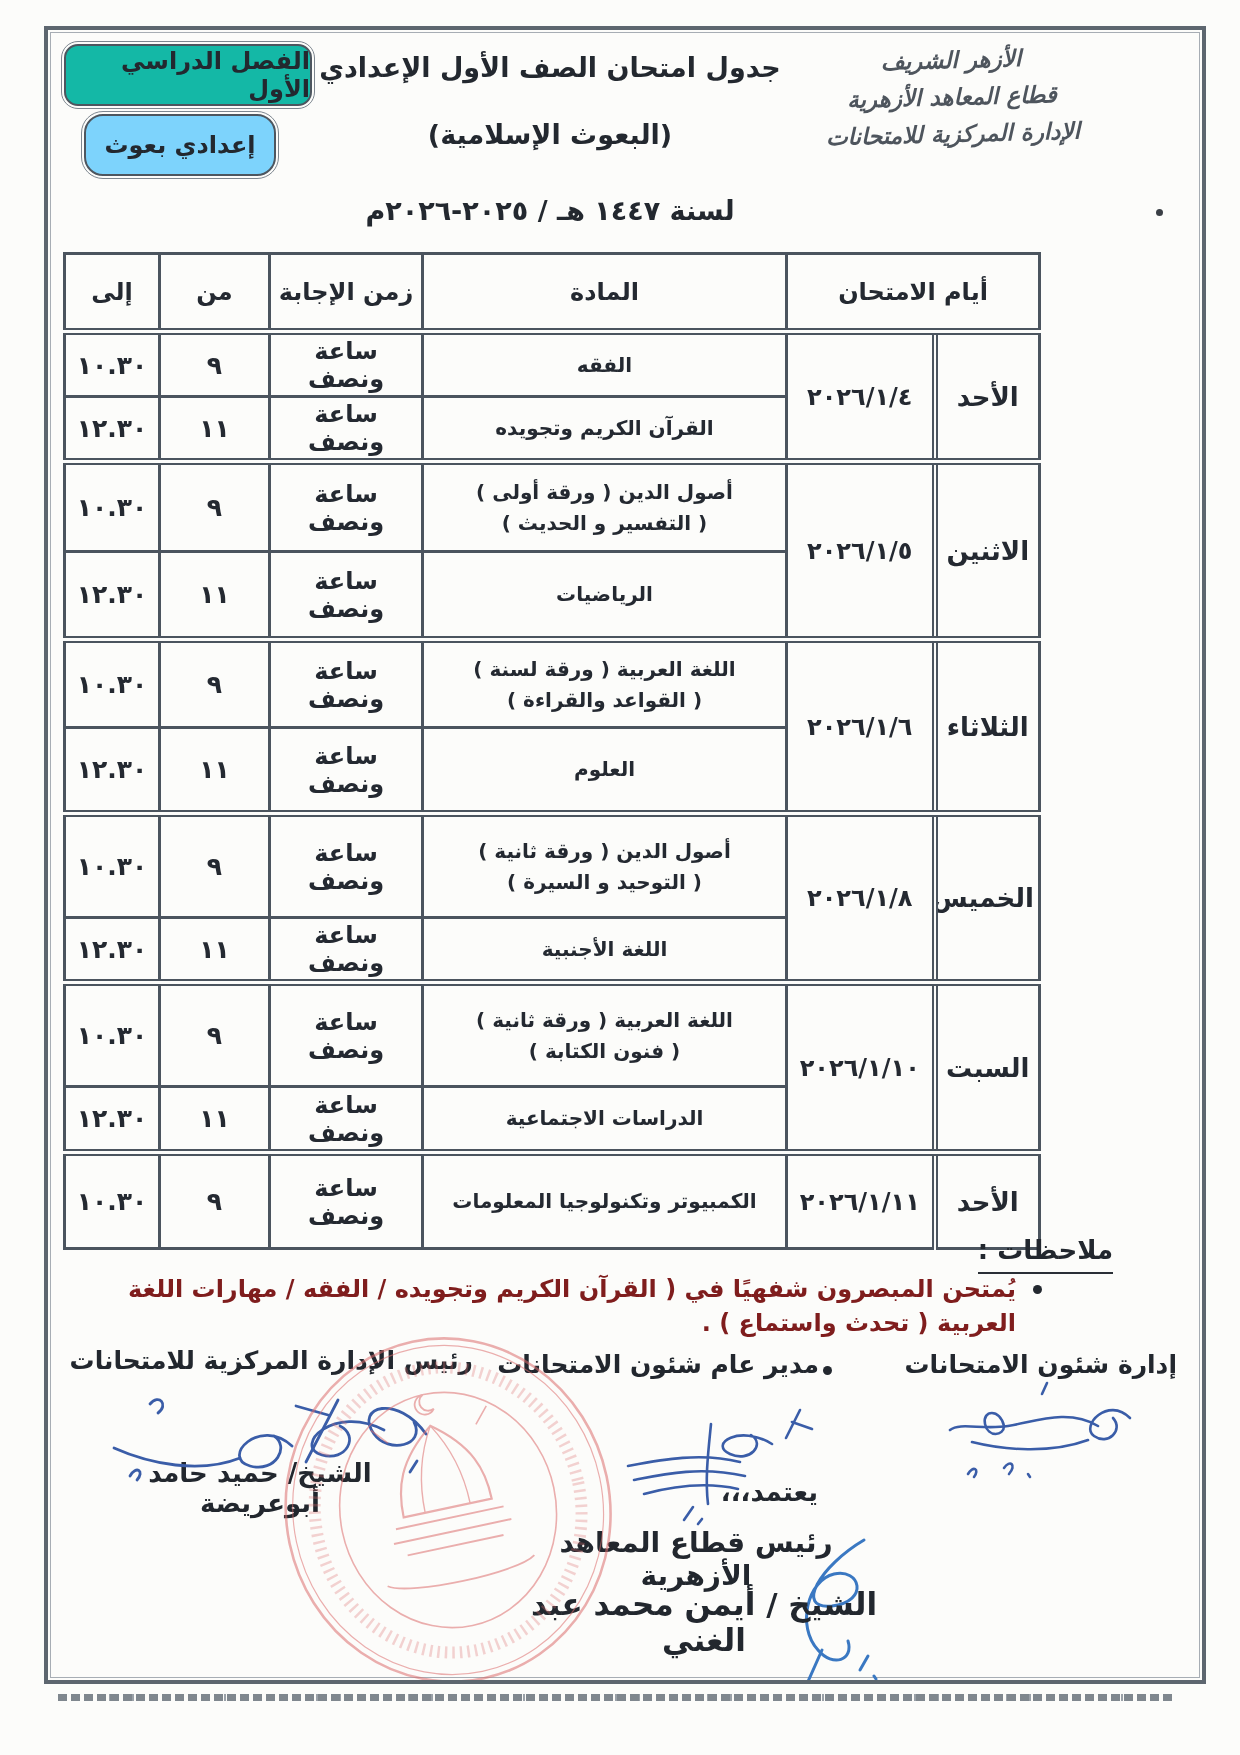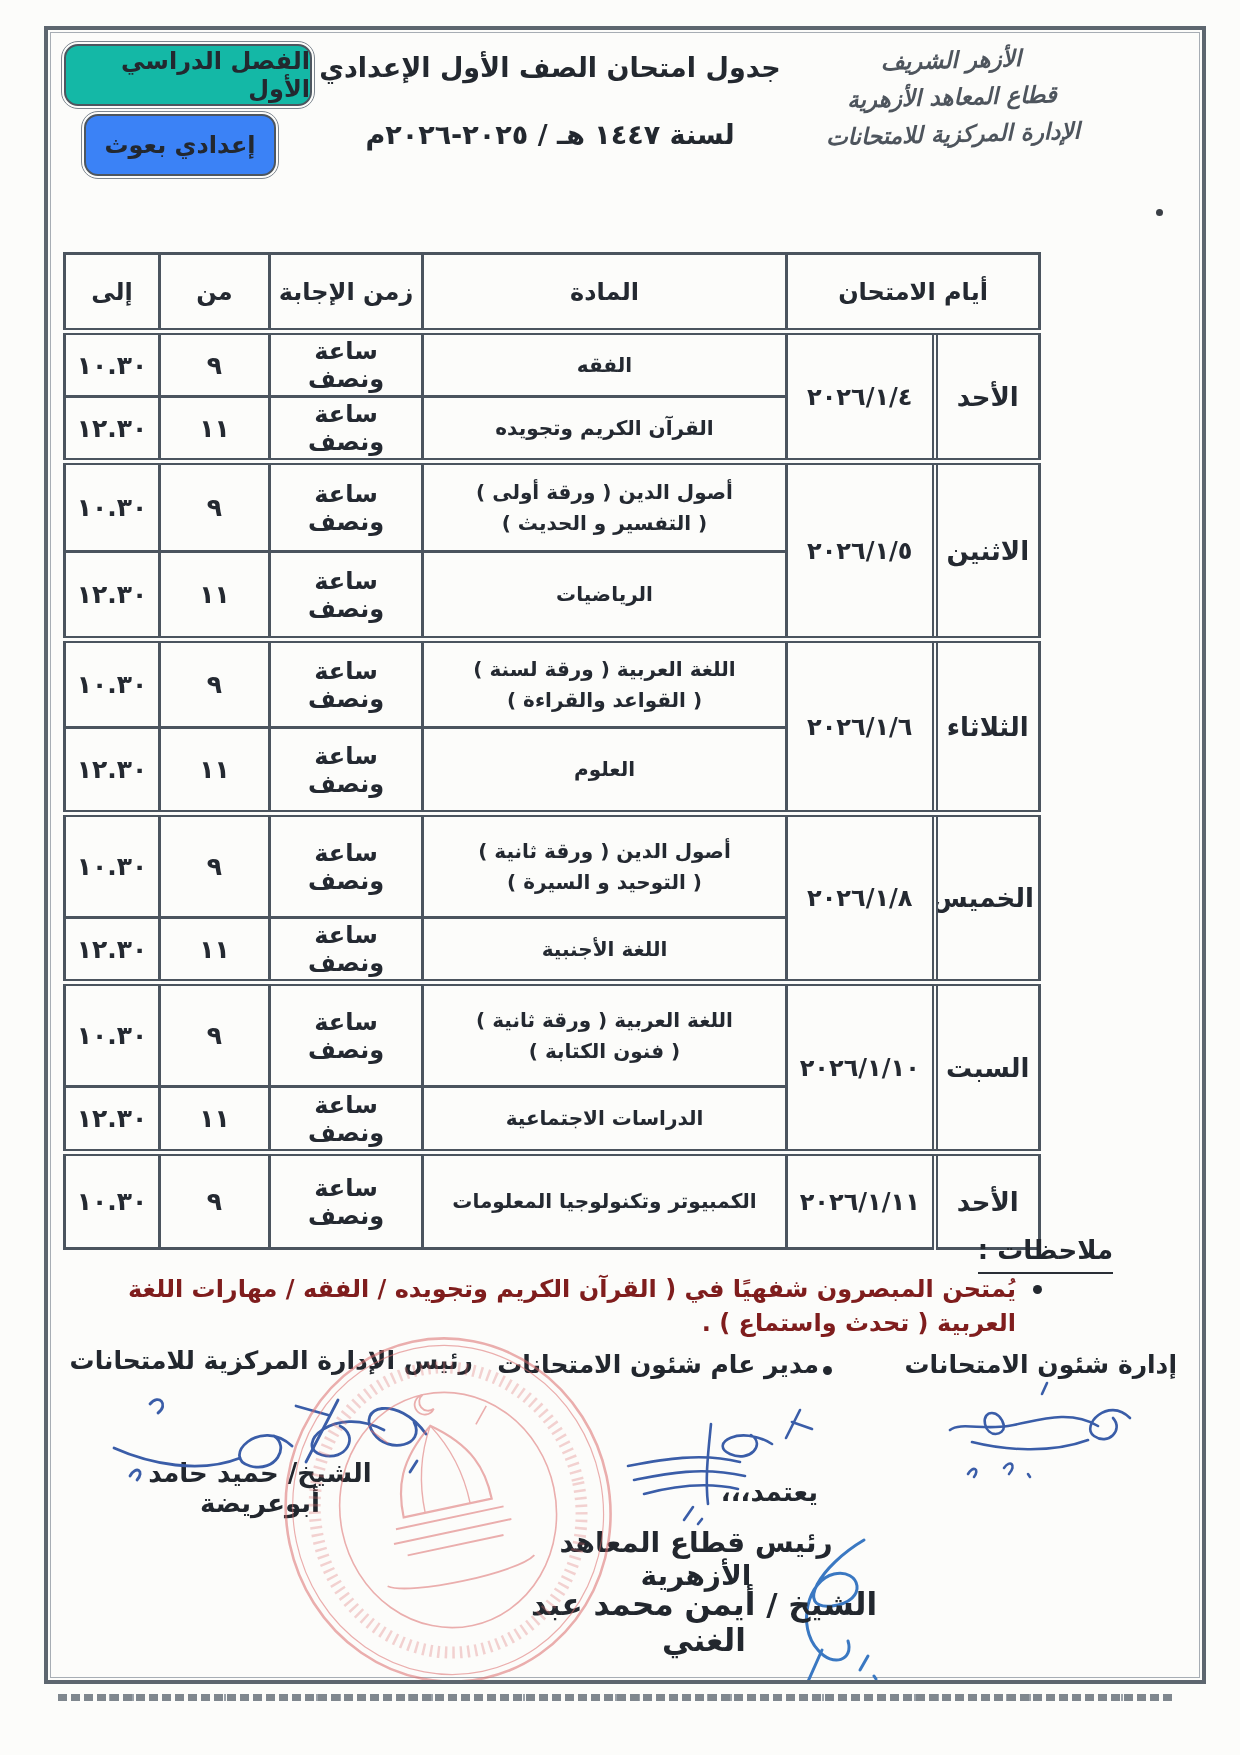--- a/index.html
+++ b/index.html
@@ -14,28 +14,28 @@
            border:4px solid #5d666f; overflow:hidden; }
   .frame-inner { position:absolute; inset:2px; border:1px solid #a7adb4; pointer-events:none; }
 
   
   .letterhead { position:absolute; top:12px; right:80px; width:340px; text-align:center;
                 color:#3c434d; font-weight:bold; font-style:italic; font-size:23px;
                 line-height:1.6; transform:rotate(-1.5deg); opacity:.9; }
   .title-block { position:absolute; top:22px; left:232px; width:540px; text-align:center;
                  font-weight:bold; font-size:27px; color:#23282f; }
   .title-block .t2 { margin-top:36px; }
-  .title-block .t3 { margin-top:36px; }
+  .title-block .t3 { margin-top:45px; }
 
   .badge { position:absolute; display:flex; align-items:center; justify-content:center;
            border:2px solid #4d565f; border-radius:14px; outline:1.5px solid #7d868f;
            outline-offset:2.5px; font-weight:bold; font-size:24px; color:#23282f;
            background:#14b8a6; }
   .badge-semester { left:16px; top:14px; width:248px; height:62px; }
-  .badge-stage    { left:36px; top:84px; width:192px; height:62px; background:#3b82f6; }
+  .badge-stage    { left:36px; top:84px; width:192px; height:62px; background:#7dd3fc;border-radius:19px; }
 
   .stray-dot { position:absolute; left:1108px; top:179px; width:7px; height:7px;
                border-radius:50%; background:#3a3f45; }
 
   
   .sched-wrap { position:absolute; left:15px; top:222px; }
   table.sched { border-collapse:collapse; table-layout:fixed; width:975px;
                 background:#fcfcfa; }
   .sched th, .sched td { border:3px solid #4b545e; text-align:center; vertical-align:middle;
                          font-weight:bold; color:#242931; padding:2px 4px; overflow:hidden; }
@@ -96,20 +96,21 @@
     <div class="frame-inner"></div>
 
     <div class="letterhead">
       <div>الأزهر الشريف</div>
       <div>قطاع المعاهد الأزهرية</div>
       <div>الإدارة المركزية للامتحانات</div>
     </div>
 
     <div class="title-block">
       <div class="t1">جدول امتحان الصف الأول الإعدادي</div>
+      <div class="t2">(البعوث الإسلامية)</div>
       <div class="t3">لسنة ١٤٤٧ هـ / ٢٠٢٥-٢٠٢٦م</div>
     </div>
 
     <div class="badge badge-semester">
       <span>الفصل الدراسي الأول</span>
     </div>
     <div class="badge badge-stage">
       <span>إعدادي بعوث</span>
     </div>
     <div class="stray-dot"></div>

